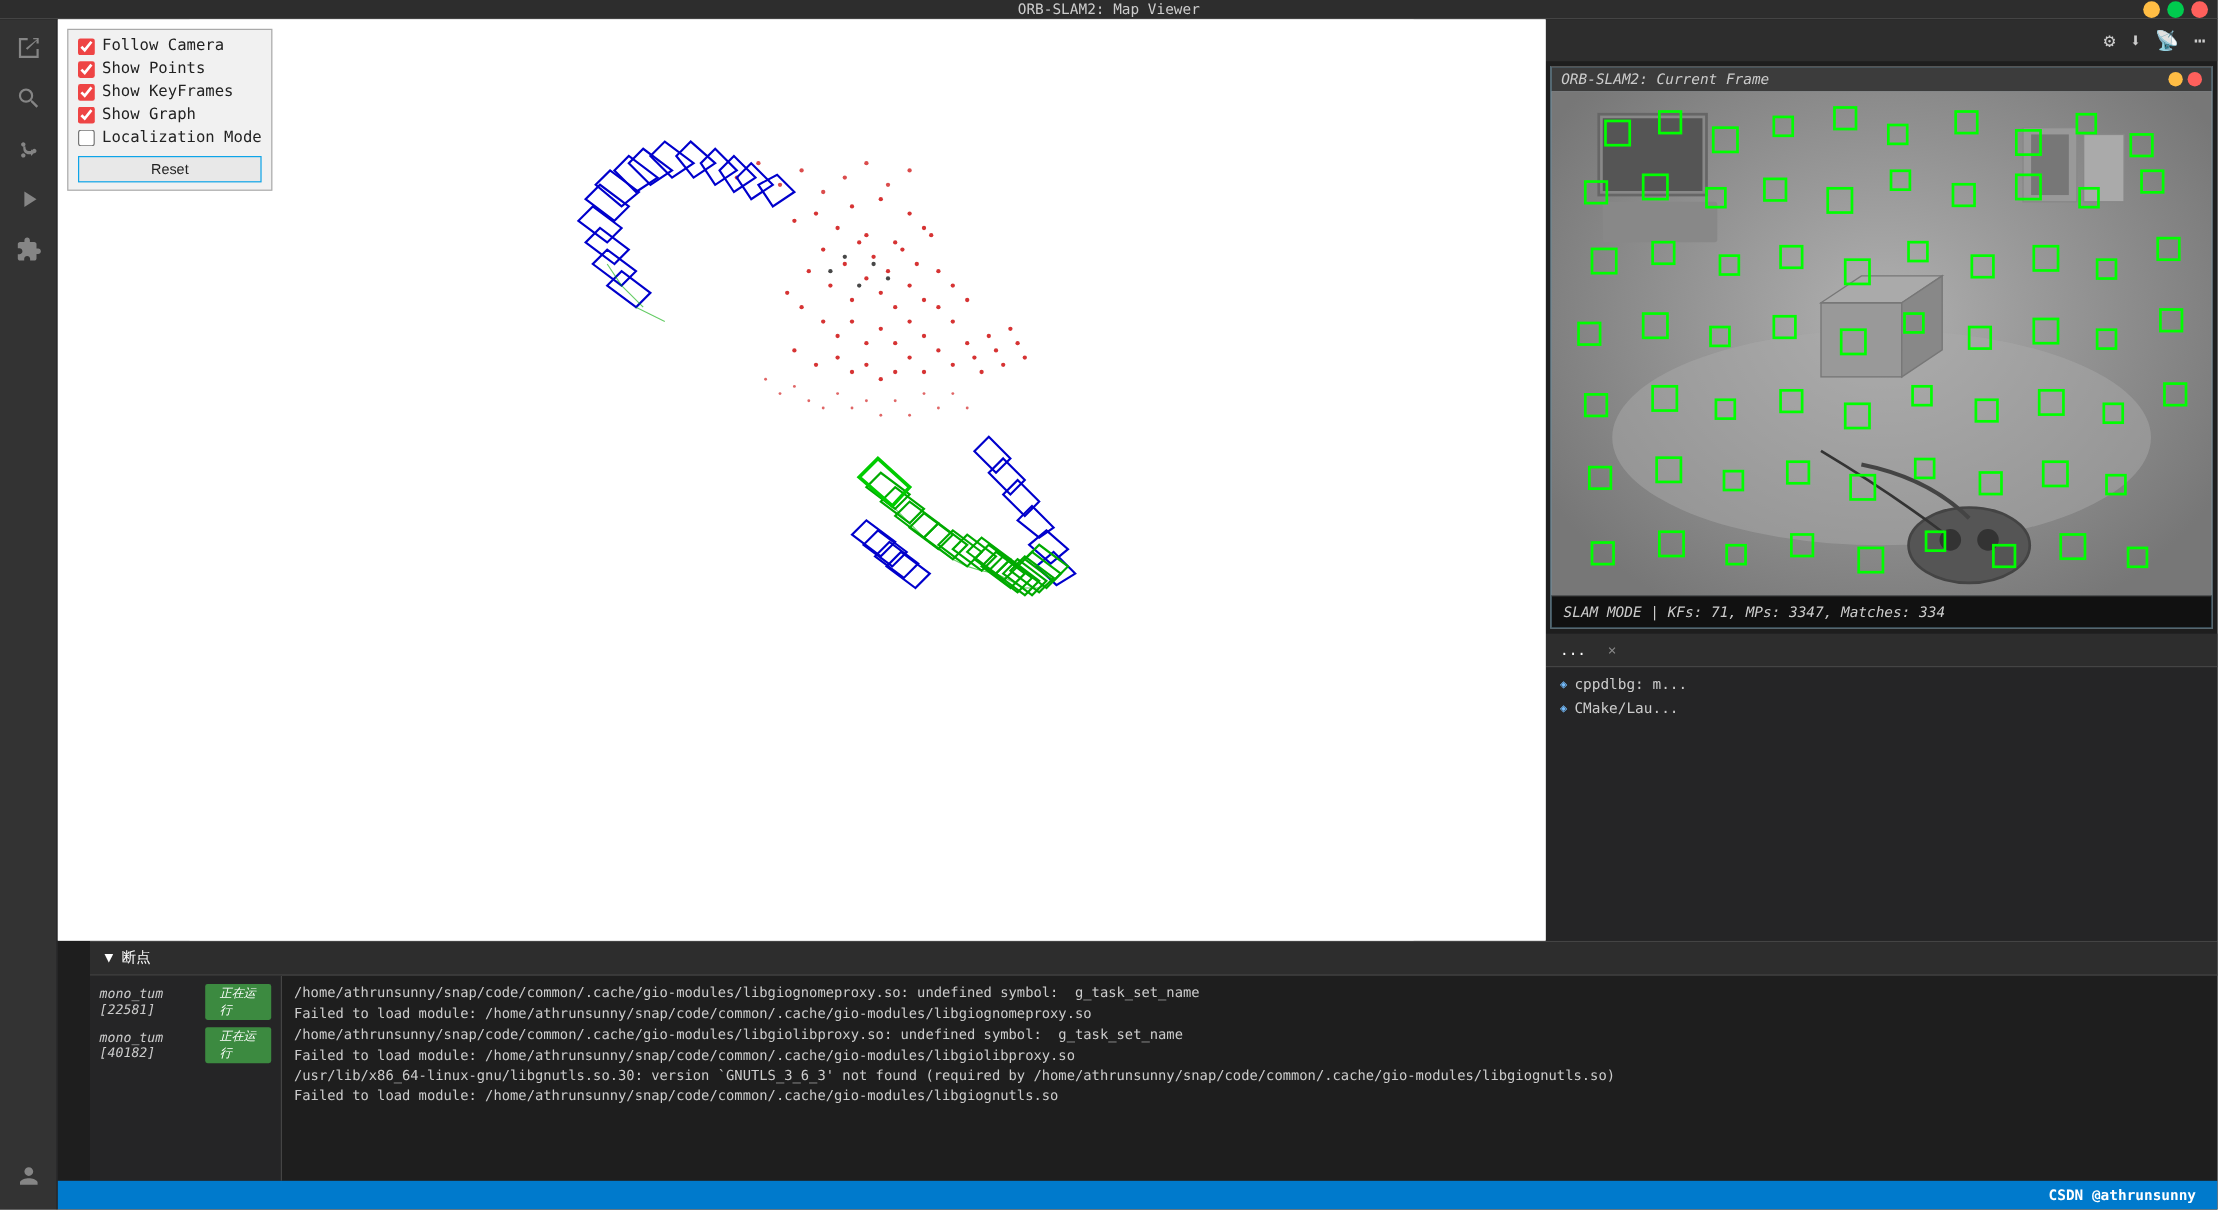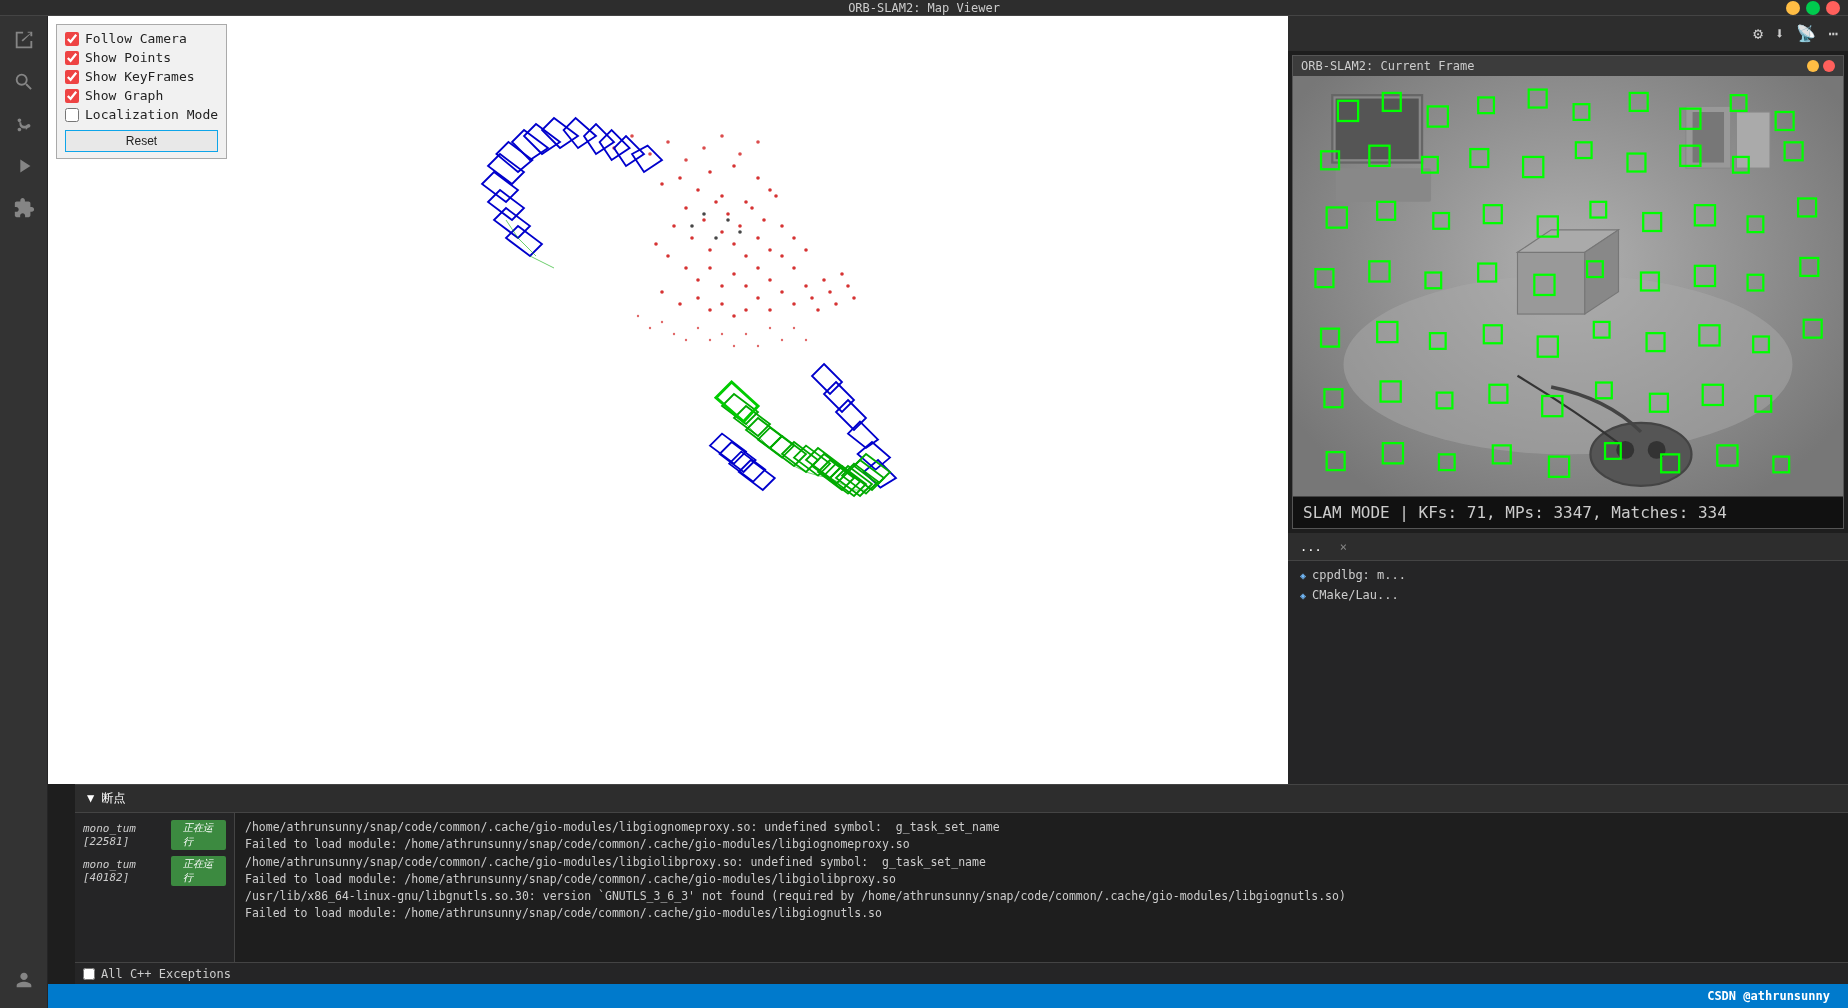--- a/index.html
+++ b/index.html
@@ -176,20 +176,21 @@
       font-size: 16px;
       cursor: pointer;
     }
 
     
     .current-frame-window {
       margin: 4px;
       border: 1px solid #555;
       background: #7dd3fc;
       flex-shrink: 0;
+      font-style: italic;
     }
     .frame-titlebar {
       background: #3c3c3c;
       padding: 3px 8px;
       display: flex;
       align-items: center;
       justify-content: space-between;
     }
     .frame-title-text {
       color: #ccc;
@@ -220,21 +221,21 @@
     .desk-scene {
       position: absolute;
       top: 0; left: 0; right: 0; bottom: 0;
       background:
         radial-gradient(ellipse at 50% 50%, #999 20%, #888 50%, #777 80%);
     }
 
     .frame-status {
       background: #111;
       padding: 6px 10px;
-      font-size: 16px;
+      font-size: 12px;
       color: #ccc;
       font-family: monospace;
       border-top: 1px solid #444;
     }
 
     
     .side-panel-bottom {
       flex: 1;
       background: #252526;
       overflow: hidden;
@@ -818,24 +819,20 @@
           </div>
           <div class="terminal-output">
             <div class="terminal-line">/home/athrunsunny/snap/code/common/.cache/gio-modules/libgiognomeproxy.so: undefined symbol:  g_task_set_name</div>
             <div class="terminal-line">Failed to load module: /home/athrunsunny/snap/code/common/.cache/gio-modules/libgiognomeproxy.so</div>
             <div class="terminal-line">/home/athrunsunny/snap/code/common/.cache/gio-modules/libgiolibproxy.so: undefined symbol:  g_task_set_name</div>
             <div class="terminal-line">Failed to load module: /home/athrunsunny/snap/code/common/.cache/gio-modules/libgiolibproxy.so</div>
             <div class="terminal-line">/usr/lib/x86_64-linux-gnu/libgnutls.so.30: version `GNUTLS_3_6_3' not found (required by /home/athrunsunny/snap/code/common/.cache/gio-modules/libgiognutls.so)</div>
             <div class="terminal-line">Failed to load module: /home/athrunsunny/snap/code/common/.cache/gio-modules/libgiognutls.so</div>
           </div>
         </div>
-        <div class="exception-bar">
-          <input type="checkbox" class="exception-checkbox" style="">
-          <span class="exception-label">All C++ Exceptions</span>
-        </div>
       </div>
 
       <div class="status-bar">
         <span class="status-item">CSDN @athrunsunny</span>
       </div>
     </div>
   </div>
 </div>
 
 </body></html>

